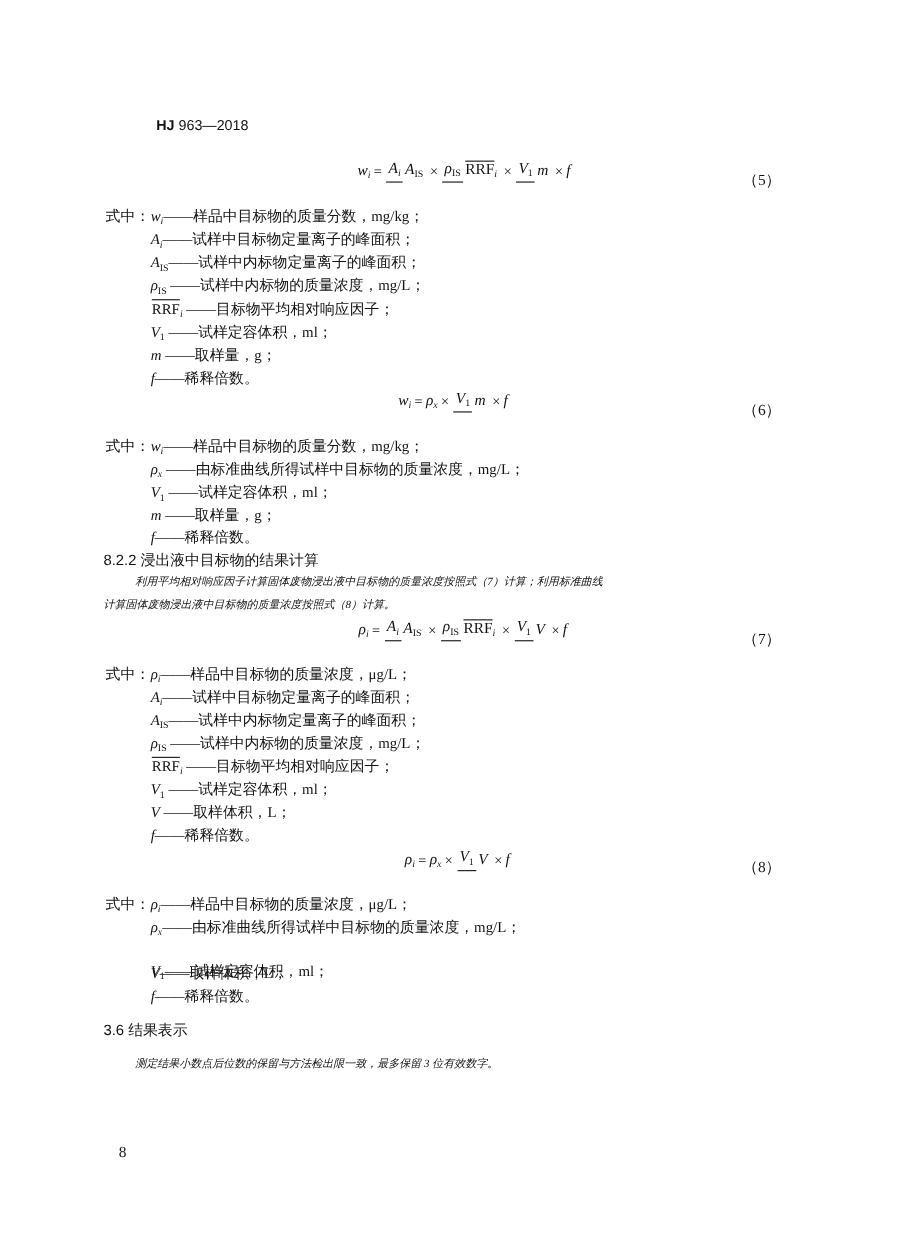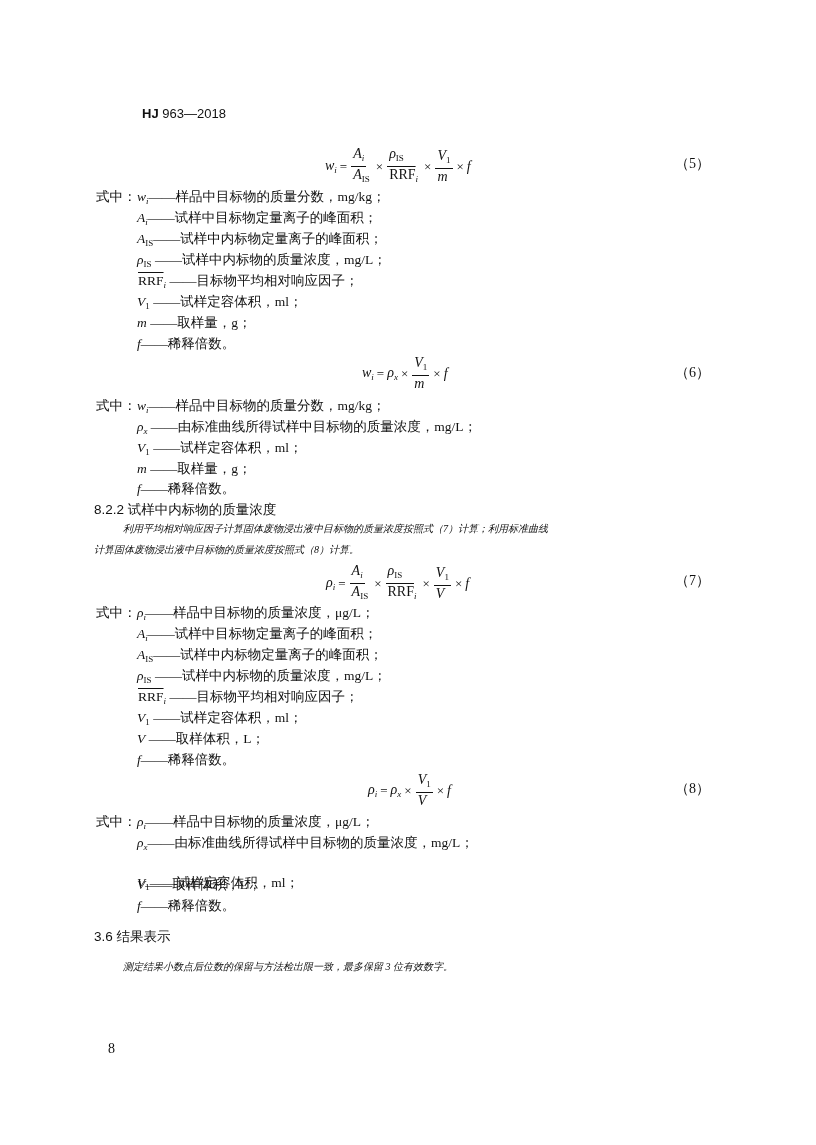--- a/index.html
+++ b/index.html
@@ -3,21 +3,21 @@
 <meta charset="utf-8">
 <style>
   html, body { margin: 0; padding: 0; background: #ffffff; }
   body { width: 816px; height: 1145px; position: relative; overflow: hidden;
          font-family: "Liberation Serif", "DejaVu Serif", serif; color: #111; }
   .abs { position: absolute; }
   .std-id { left: 94px; top: 106px; font-size: 13px; font-family: "Liberation Sans", "DejaVu Sans", sans-serif; margin-left: 48px; }
   .std-id b { font-weight: bold; }
   .formula { position: absolute; font-size: 14px; font-style: italic; display: flex; align-items: center; white-space: nowrap; }
   .formula .op { font-style: normal; margin: 0 3px; font-size: 13px; }
-  .frac { display: inline-flex; flex-direction: column; align-items: flex-start; vertical-align: middle; margin: 0 1px; }
+  .frac { display: inline-flex; flex-direction: row; align-items: center; vertical-align: middle; margin: 0 1px; }
   .frac .num { border-bottom: 1px solid #111; padding: 0 2px; line-height: 16px; }
   .frac .den { padding: 0 2px; line-height: 16px; }
   .sub { font-size: 9px; font-style: normal; vertical-align: -3px; }
   .subi { font-size: 9px; font-style: italic; vertical-align: -3px; }
   .overline { text-decoration: overline; font-style: normal; }
   .eq-num { position: absolute; right: 106px; font-size: 14px; }
   .line { position: absolute; font-size: 13.5px; white-space: nowrap; }
   .var { font-style: italic; }
   .heading { position: absolute; font-size: 13.5px; font-family: "Liberation Sans", "DejaVu Sans", sans-serif; white-space: nowrap; }
   .para { position: absolute; font-size: 10px; white-space: nowrap; font-style: italic; }
@@ -78,21 +78,21 @@
 
 <div class="line" style="left:96px; top:397px;">式中：</div>
 <div>
   <div class="line" style="left:137px; top:397px;"><span class="var">w</span><span class="subi">i</span><span>——样品中目标物的质量分数，mg/kg；</span></div>
   <div class="line" style="left:137px; top:418px;"><span class="var">ρ</span><span class="subi">x</span><span> ——由标准曲线所得试样中目标物的质量浓度，mg/L；</span></div>
   <div class="line" style="left:137px; top:439px;"><span class="var">V</span><span class="sub">1</span><span> ——试样定容体积，ml；</span></div>
   <div class="line" style="left:137px; top:460px;"><span class="var">m</span><span> ——取样量，g；</span></div>
   <div class="line" style="left:137px; top:480px;"><span class="var">f</span><span>——稀释倍数。</span></div>
 </div>
 
-<div class="heading" style="left:94px; top:501px;">8.2.2  试样中内标物的质量浓度</div>
+<div class="heading" style="left:94px; top:501px;">8.2.2  浸出液中目标物的结果计算</div>
 <div class="para" style="left:123px; top:522px;">利用平均相对响应因子计算固体废物浸出液中目标物的质量浓度按照式（7）计算；利用标准曲线</div>
 <div class="para" style="left:94px; top:543px;">计算固体废物浸出液中目标物的质量浓度按照式（8）计算。</div>
 
 <div class="formula" style="left:326px; top:563px;">
   <span>ρ<span class="subi">i</span></span>
     <span class="op">=</span>
   <span class="frac">
       <span class="num">A<span class="subi">i</span></span>
       <span class="den">A<span class="sub">IS</span></span>
     </span>

